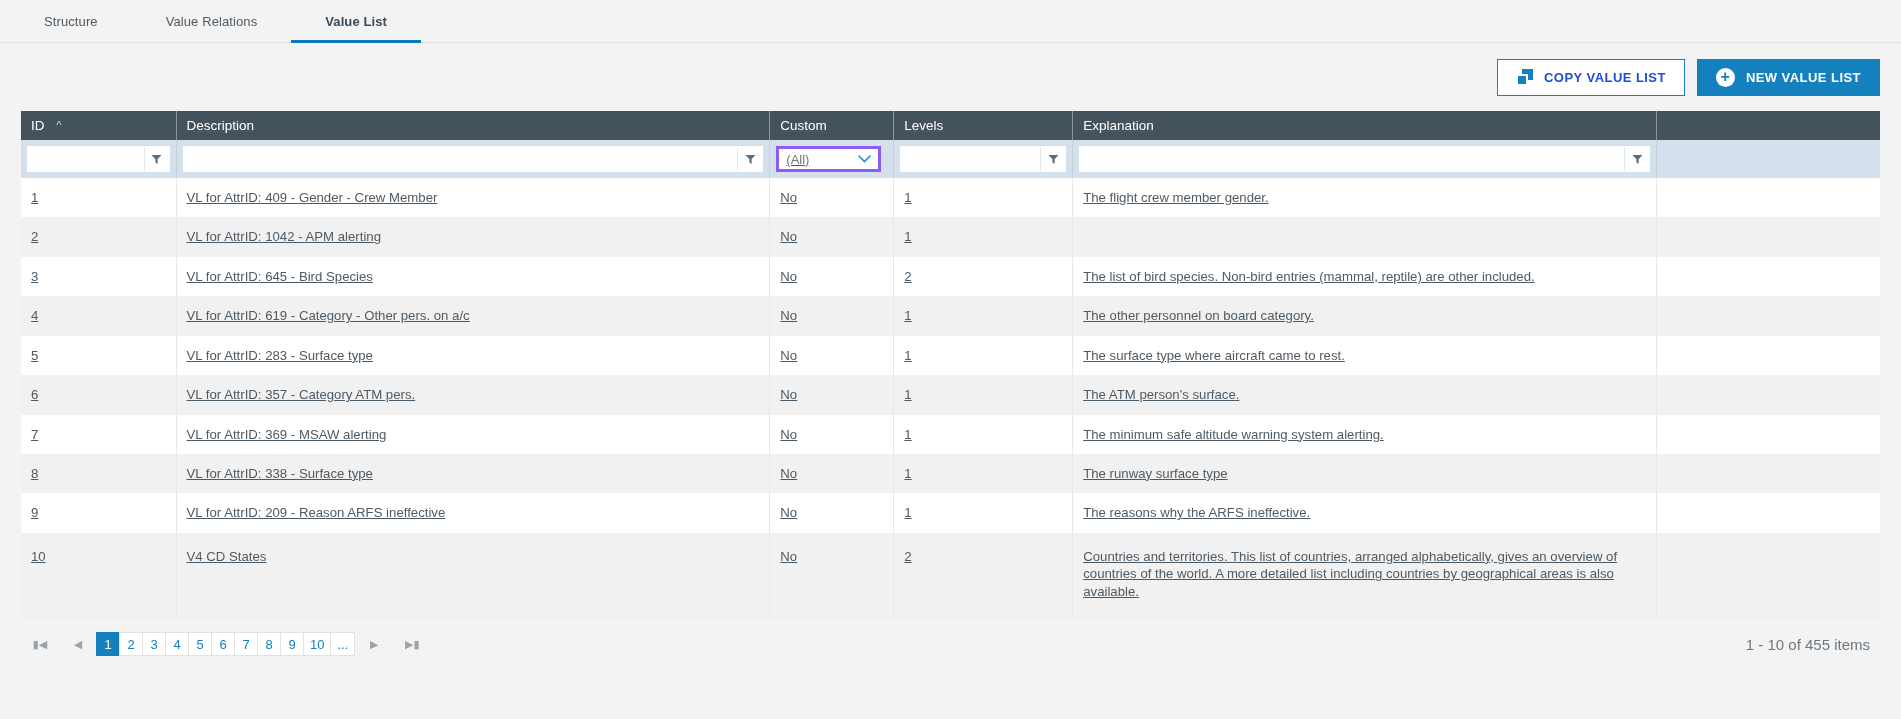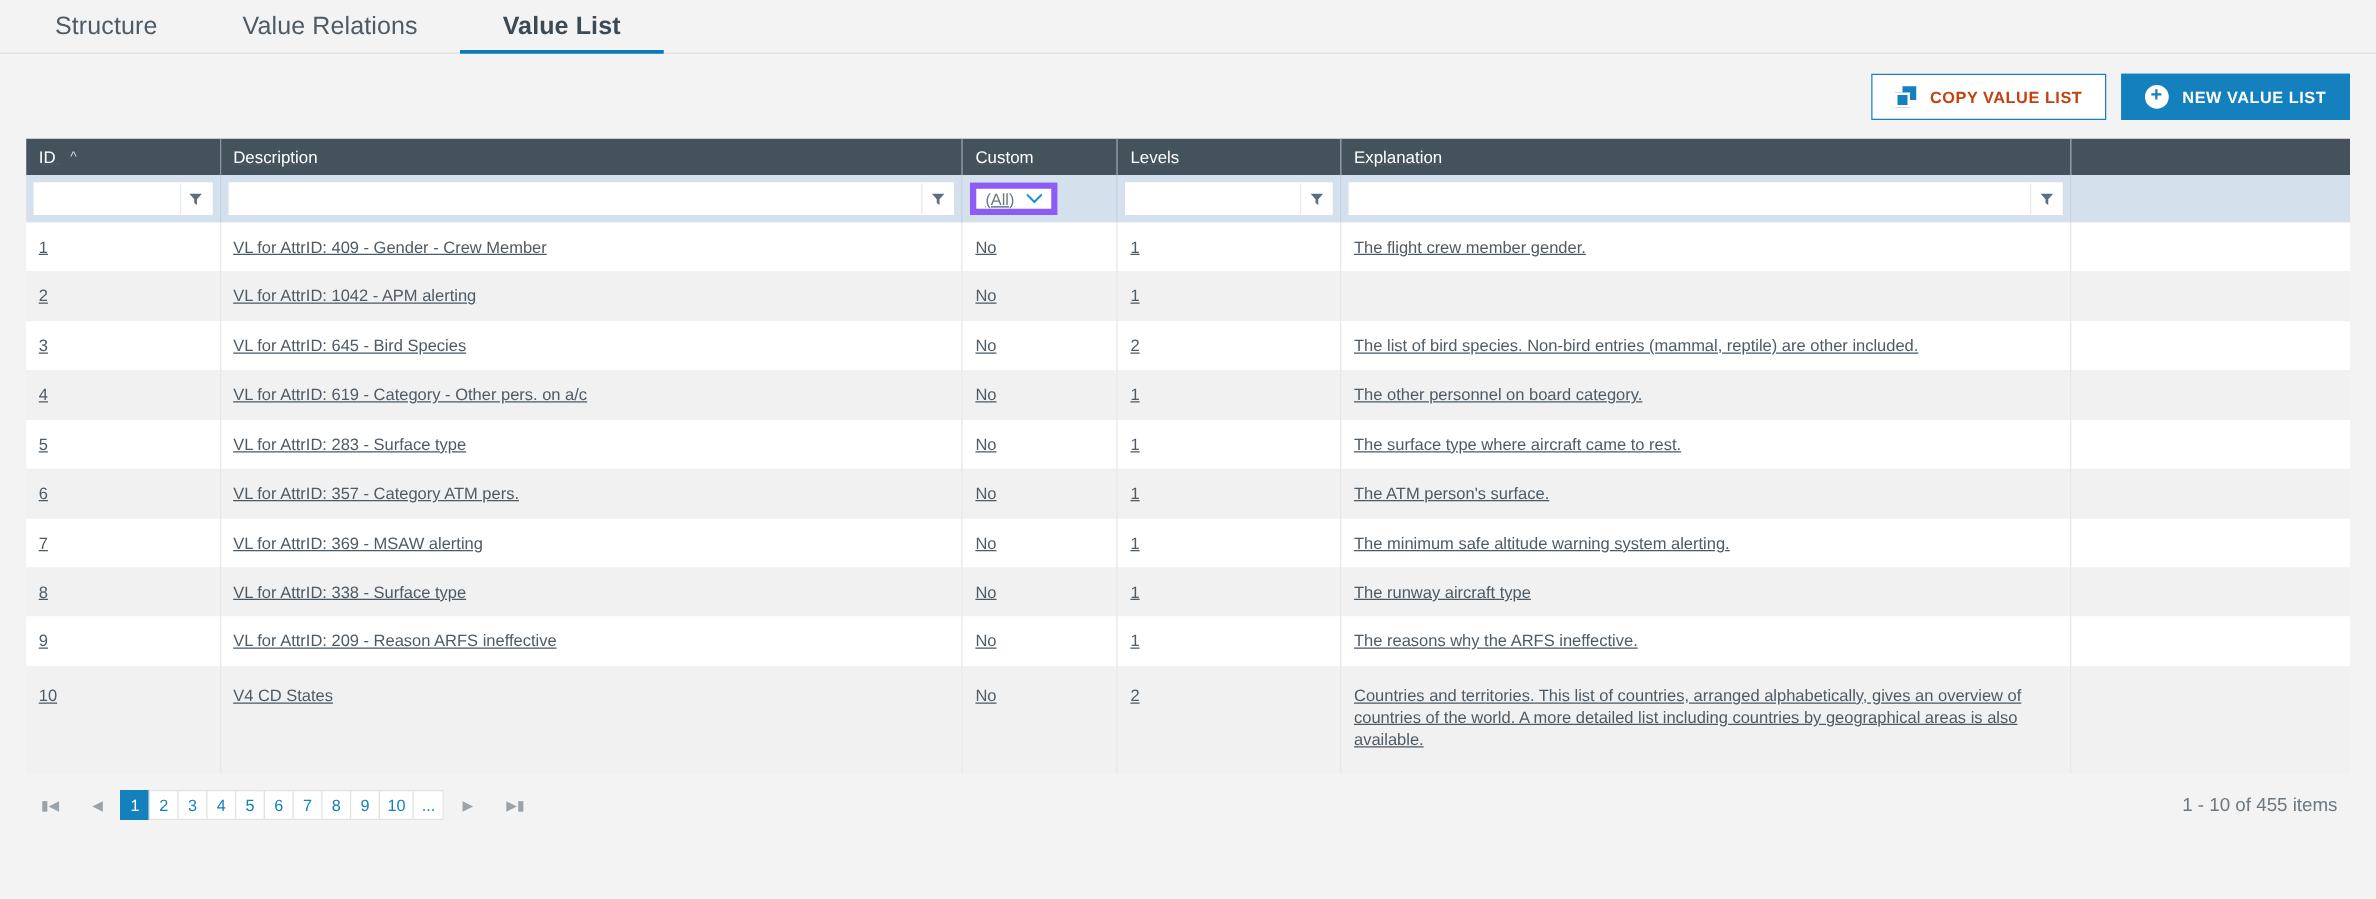--- a/index.html
+++ b/index.html
@@ -20,21 +20,21 @@
     border-bottom: 1px solid #e0e0e0;
     display: flex;
     align-items: stretch;
     padding-left: 10px;
   }
   .tab {
     display: flex;
     align-items: center;
     justify-content: center;
     padding: 0 34px;
-    font-size: 20px;
+    font-size: 13px;
     color: #4e5a64;
     cursor: pointer;
     position: relative;
     letter-spacing: .1px;
   }
   .tab.active { font-weight: bold; color: #3c4a55; }
   .tab.active::after {
     content: "";
     position: absolute;
     left: 0; right: 0; bottom: -1px;
@@ -59,21 +59,21 @@
     font-size: 13px;
     font-weight: bold;
     letter-spacing: .45px;
     cursor: pointer;
     padding: 0 18px;
     white-space: nowrap;
   }
   .btn-secondary {
     background: #ffffff;
     border: 1px solid #1a7fbe;
-    color: #c2410c;
+    color: #1d4ed8;
     min-width: 170px;
     justify-content: center;
   }
   .btn-primary {
     background: #1480bd;
     border: 1px solid #1480bd;
     color: #ffffff;
     min-width: 170px;
     justify-content: center;
     margin-left: 12px;
@@ -155,23 +155,23 @@
     align-items: center;
     justify-content: center;
     cursor: pointer;
   }
   .funnel svg { display: block; }
   .ddl {
     display: flex;
     align-items: center;
     justify-content: space-between;
     background: #ffffff;
-    border: 5px solid #8b5cf6;
+    border: 3px solid #8b5cf6;
     height: 26px;
-    width: 70px;
+    width: 105px;
     padding: 0 7px;
     cursor: pointer;
     font-size: 13px;
     color: #6b7880;
   }
   .chev {
     width: 13px; height: 8px;
     flex: none;
   }
 
@@ -382,21 +382,21 @@
           <td>No</td>
           <td>1</td>
           <td>The minimum safe altitude warning system alerting.</td>
           <td></td>
         </tr>
       <tr class="even">
           <td>8</td>
           <td>VL for AttrID: 338 - Surface type</td>
           <td>No</td>
           <td>1</td>
-          <td>The runway aircraft type</td>
+          <td>The runway surface type</td>
           <td></td>
         </tr>
       <tr class="odd">
           <td>9</td>
           <td>VL for AttrID: 209 - Reason ARFS ineffective</td>
           <td>No</td>
           <td>1</td>
           <td>The reasons why the ARFS ineffective.</td>
           <td></td>
         </tr>

